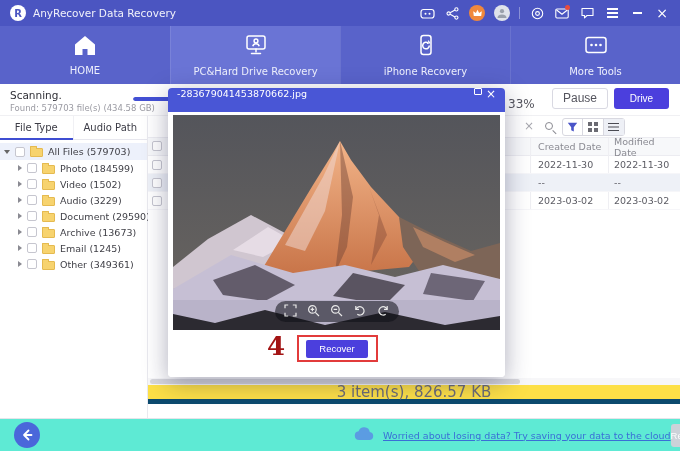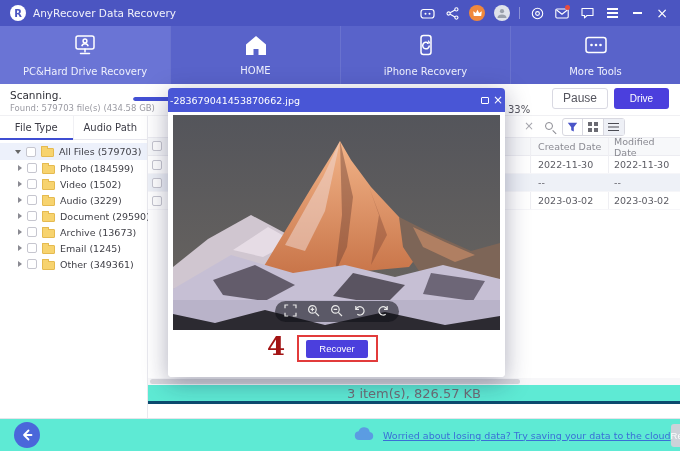--- a/index.html
+++ b/index.html
@@ -29,32 +29,32 @@
   .tab:first-child{border-left:none}
   .tab.active{background:#6a74d5}
   .tab-label{color:#eef0fd;font-size:10px}
 
   
   .topstrip{position:absolute;left:0;top:84px;width:680px;height:32px;background:#fff;border-bottom:1px solid #f0f0f3}
   .scan-status{position:absolute;left:10px;top:5px;font-size:10.5px;color:#2f2f36}
   .scan-found{position:absolute;left:10px;top:19px;font-size:8.5px;color:#9b9ba3}
   .progress-track{position:absolute;left:133px;top:13px;width:372px;height:4px;border-radius:2px;background:#e4e6f2;overflow:hidden}
   .progress-fill{height:100%;width:33%;background:#4350d4;border-radius:2px}
-  .pct{position:absolute;left:508px;top:20px;font-size:10px;color:#55555e}
+  .pct{position:absolute;left:508px;top:13px;font-size:12px;color:#55555e}
   .btn-pause{position:absolute;left:552px;top:4px;width:56px;height:21px;background:#fff;border:1px solid #d9d9e2;border-radius:3px;font-size:12px;color:#55555e;text-align:center;line-height:19px}
   .btn-stop{position:absolute;left:614px;top:4px;width:55px;height:21px;background:#4b3fdd;border:none;border-radius:3px;font-size:10px;color:#fff;text-align:center;line-height:21px}
 
   
   .sidebar{position:absolute;left:0;top:116px;width:148px;height:302px;background:#fff;border-right:1px solid #e9e9ef}
   .side-tabs{display:flex;height:24px;border-bottom:1px solid #e7e7ee}
   .side-tab{width:98px;font-size:10px;color:#3c3c46;display:flex;align-items:center;justify-content:center;position:relative;border-right:1px solid #f0f0f4}
   .side-tab:last-child{border-right:none}
   .side-tab.active::after{content:"";position:absolute;left:0;bottom:-1px;width:100%;height:2.5px;background:#3f4ed2}
   .tree{padding-top:3px}
-  .trow{height:16px;display:flex;align-items:center;gap:5px;padding-left:15px;font-size:9.5px;color:#3f3f46}
+  .trow{height:16px;display:flex;align-items:center;gap:5px;padding-left:4px;font-size:9.5px;color:#3f3f46}
   .trow.root{background:#edf1fb;height:17px}
   .trow.child{padding-left:18px}
   .car{width:0;height:0;flex:none}
   .car.down{border-left:3.5px solid transparent;border-right:3.5px solid transparent;border-top:4.5px solid #666}
   .car.right{border-top:3.5px solid transparent;border-bottom:3.5px solid transparent;border-left:4.5px solid #8a8a92}
   .cb{width:10px;height:10px;background:#fff;border:1px solid #c6c6cf;border-radius:2px;flex:none}
   .fold{position:relative;width:13px;height:9px;background:#f7d36e;border:1px solid #e5ba50;border-radius:1px;flex:none;margin-top:2px}
   .fold::before{content:"";position:absolute;top:-3px;left:-1px;width:5px;height:2px;background:#f7d36e;border:1px solid #e5ba50;border-bottom:none;border-radius:1px 1px 0 0}
   .tlabel{white-space:nowrap}
 
@@ -76,25 +76,25 @@
   .col-cb{position:absolute;left:4px;top:3px}
   .col1{position:absolute;left:390px}
   .col2{position:absolute;left:466px}
   .vline1{position:absolute;left:382px;top:22px;width:1px;height:72px;background:#efeff3}
   .vline2{position:absolute;left:460px;top:22px;width:1px;height:72px;background:#efeff3}
   .drow{position:absolute;left:0;width:532px;height:18px;display:flex;align-items:center;border-bottom:1px solid #f6f6f9}
   .drow.selected{background:#eef1f7}
   .dcell{font-size:9.5px;color:#5c5c64}
   .hsb{position:absolute;left:0;top:262px;width:532px;height:7px;background:#f7f7f9}
   .hsb-thumb{position:absolute;left:2px;top:1px;width:370px;height:5px;border-radius:3px;background:#d7d7dc}
-  .summary{position:absolute;left:0;top:269px;width:532px;height:19px;border-bottom:3px solid #0c4a6e;display:flex;align-items:center;justify-content:center;font-size:13px;color:#6e6e76;background:#5eead4}
+  .summary{position:absolute;left:0;top:269px;width:532px;height:19px;border-bottom:5px solid #0c4a6e;display:flex;align-items:center;justify-content:center;font-size:15px;color:#6e6e76;background:#fde047}
 
   
   .modal{position:absolute;left:168px;top:88px;width:337px;height:289px;background:#fff;border-radius:4px;box-shadow:0 6px 24px rgba(20,20,60,.35);z-index:10}
-  .m-head{height:24px;background:#4956d6;border-radius:4px 4px 0 0;display:flex;align-items:center;padding:0 2px;gap:4px}
+  .m-head{height:24px;background:#4956d6;border-radius:4px 4px 0 0;display:flex;align-items:flex-start;padding:0 9px;gap:4px}
   .m-title{color:#fff;font-size:9.5px;flex:1;white-space:nowrap;overflow:hidden}
   .m-max{width:8px;height:7px;border:1.2px solid #fff;border-radius:1px}
   .m-close{color:#fff;font-size:12px;line-height:1}
   .m-photo{position:absolute;left:5px;top:27px;width:327px;height:215px;background:#56575d;overflow:hidden}
   .viewbar{position:absolute;left:50%;transform:translateX(-50%);bottom:8px;width:124px;height:21px;background:rgba(15,15,22,.55);border-radius:11px;display:flex;align-items:center;justify-content:space-between;padding:0 9px}
   .m-foot{position:absolute;left:0;top:242px;width:337px;height:47px;background:#fff;border-radius:0 0 4px 4px}
   .annot-num{position:absolute;left:96px;top:1px;width:24px;text-align:center;font-family:"DejaVu Serif","Liberation Serif",serif;font-weight:bold;font-size:26px;color:#a31414}
   .annot-box{position:absolute;left:129px;top:5px;width:81px;height:27px;border:2px solid #e23b3b}
   .btn-recover{position:absolute;left:138px;top:10px;width:62px;height:18px;background:#4b3fdd;border:none;border-radius:2px;color:#fff;font-size:9.5px;text-align:center;line-height:18px}
 
@@ -165,38 +165,38 @@
           <span class="hamb"></span>
         </span>
       <span class="tbi">
           <span class="minbar"></span>
         </span>
       <span class="tbi tb-close">×</span>
     </div>
   </div>
 
   <div class="nav">
+    <div class="tab">
+      <span>
+        <svg width="24" height="22" viewBox="0 0 24 22">
+            <path d="M12 2 L22 10.5 V21 H14.5 V15 H9.5 V21 H2 V10.5 Z" fill="#fff"></path>
+          </svg>
+      </span>
+      <span class="tab-label">HOME</span>
+    </div>
     <div class="tab active">
       <span>
         <svg width="26" height="24" viewBox="0 0 26 24" fill="none" stroke="#fff" stroke-width="1.5">
             <rect x="4" y="3" width="18" height="13" rx="2"></rect>
             <circle cx="13" cy="8" r="1.9"></circle>
             <path d="M9.8 13.2 a3.3 3.3 0 0 1 6.4 0"></path>
             <path d="M13 16 v2.8 M8.5 20.5 h9" stroke-linecap="round"></path>
           </svg>
       </span>
       <span class="tab-label">PC&amp;Hard Drive Recovery</span>
-    </div>
-    <div class="tab">
-      <span>
-        <svg width="24" height="22" viewBox="0 0 24 22">
-            <path d="M12 2 L22 10.5 V21 H14.5 V15 H9.5 V21 H2 V10.5 Z" fill="#fff"></path>
-          </svg>
-      </span>
-      <span class="tab-label">HOME</span>
     </div>
     <div class="tab">
       <span>
         <svg width="24" height="24" viewBox="0 0 24 24" fill="none" stroke="#fff" stroke-width="1.5">
             <rect x="7" y="2.5" width="10" height="19" rx="2.5"></rect>
             <path d="M15.3 12.5 a3.3 3.3 0 1 1 -1.2 -2.5"></path>
             <path d="M14.2 7.6 l1.4 2.2 l-2.6 0.5" stroke-width="1.2"></path>
           </svg>
       </span>
       <span class="tab-label">iPhone Recovery</span>

